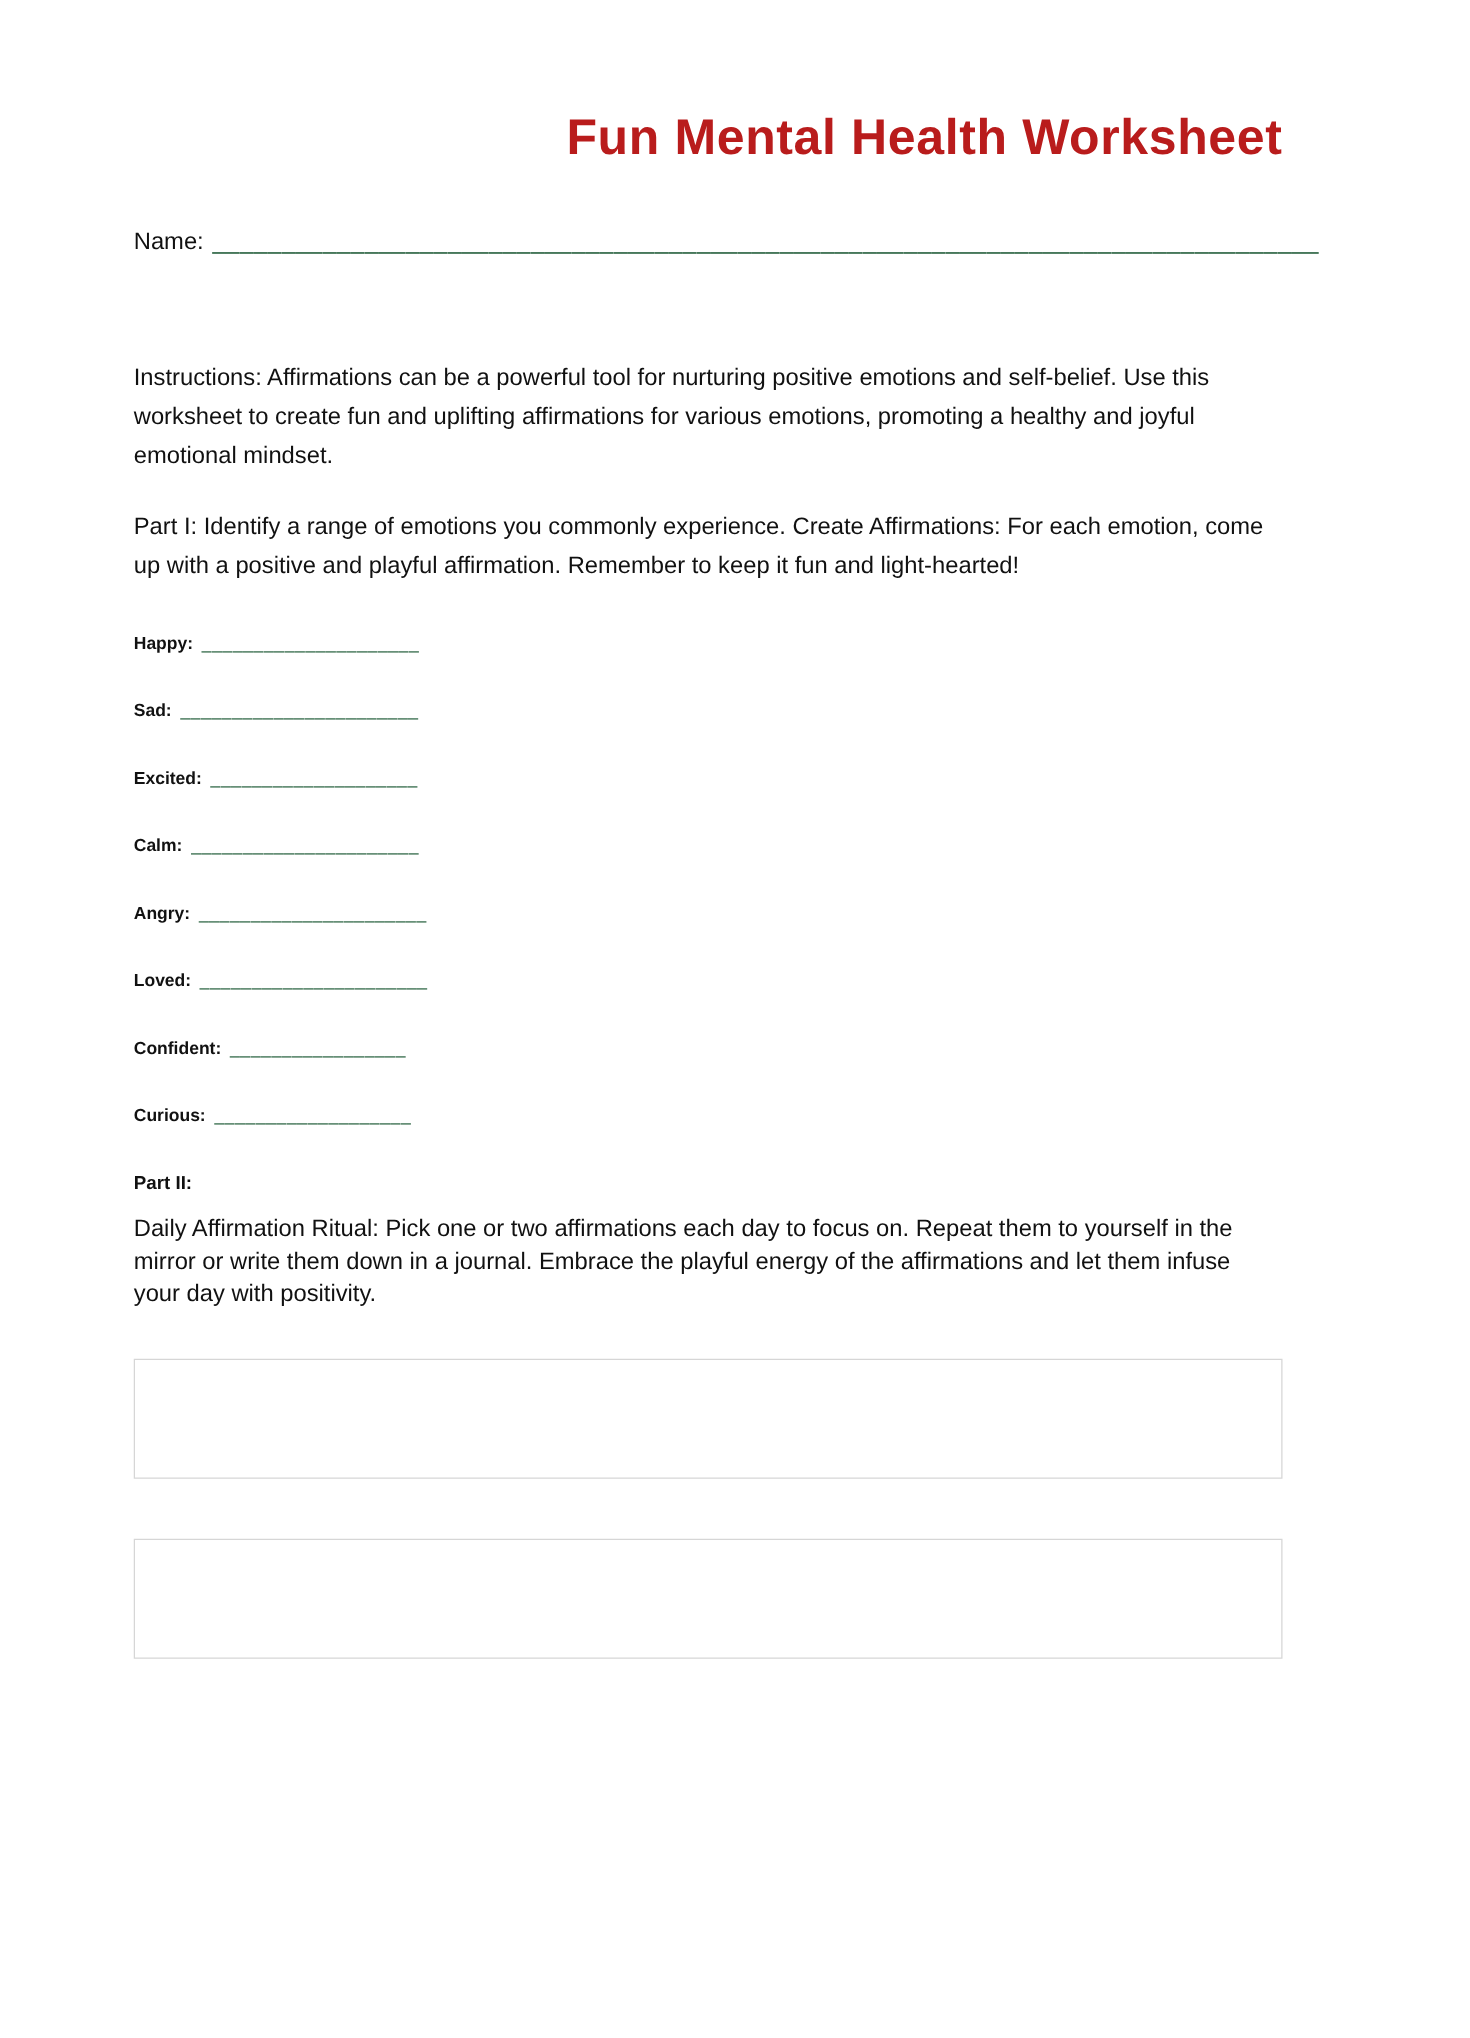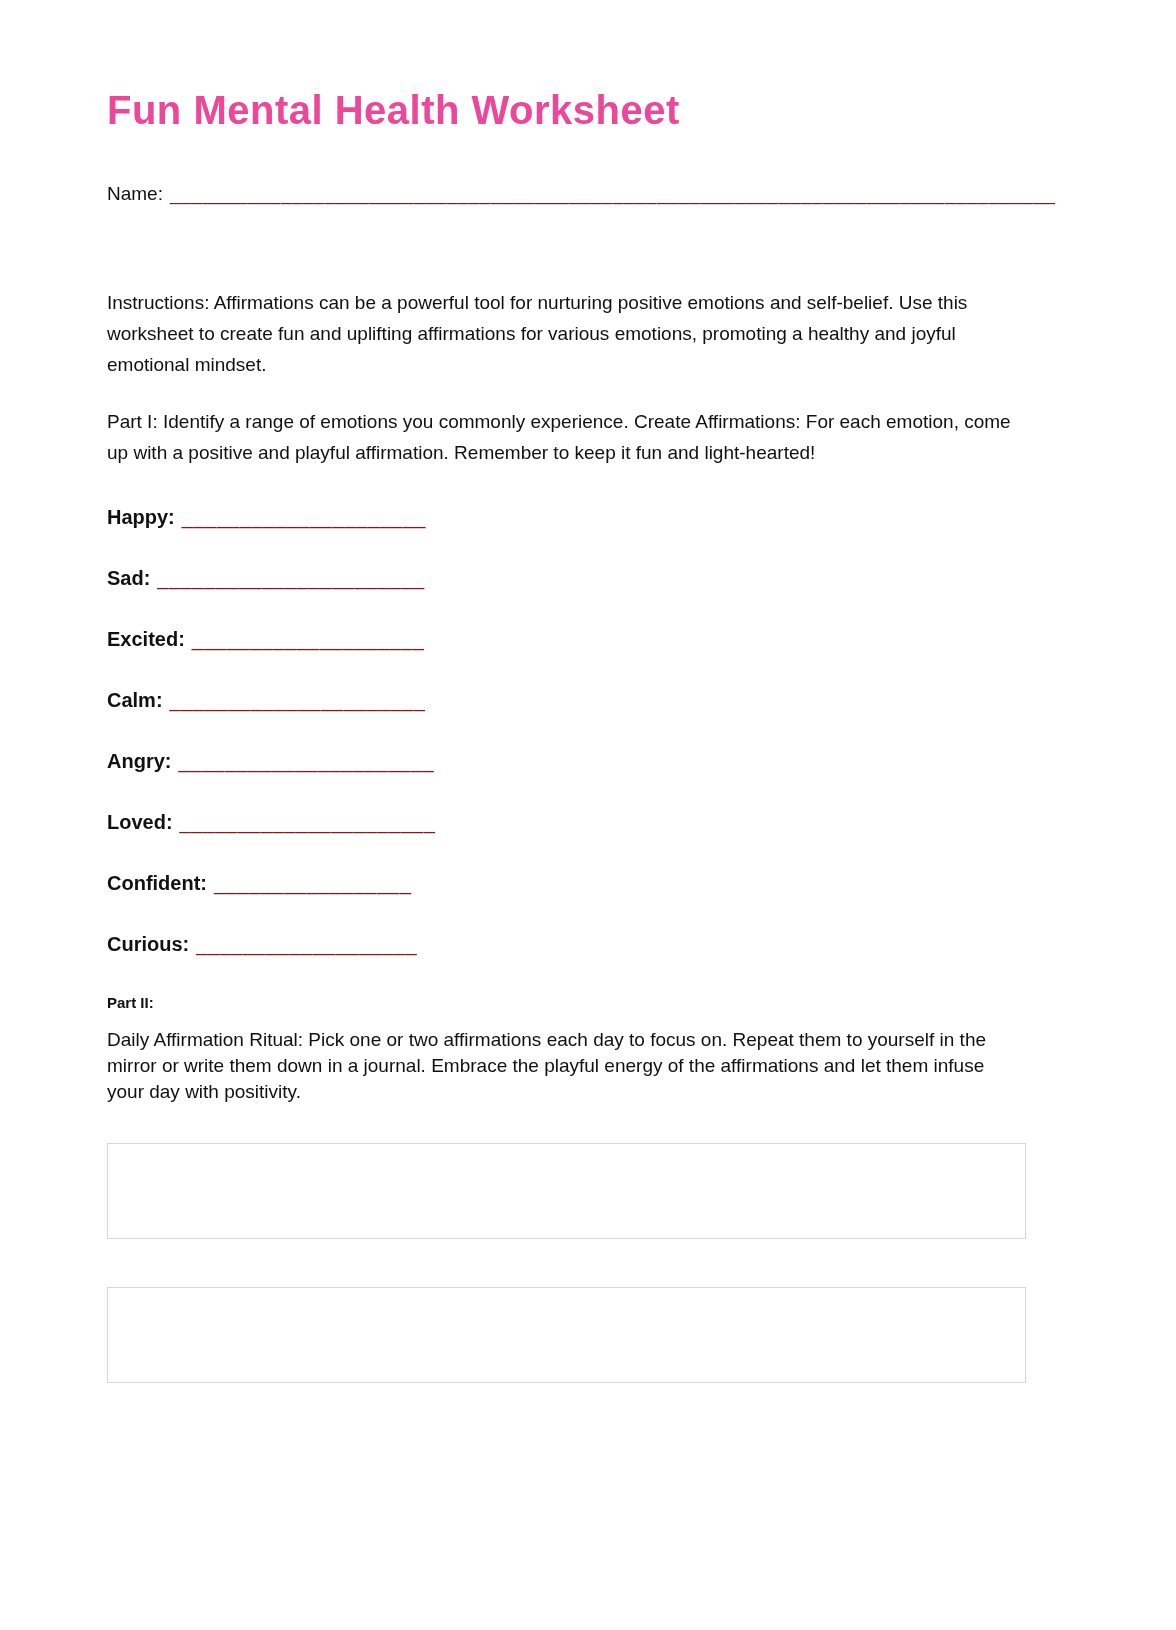--- a/index.html
+++ b/index.html
@@ -13,45 +13,45 @@
   }
   .page {
     width: 1176px;
     min-height: 1630px;
     padding: 88px 150px 60px 107px;
     background: #ffffff;
   }
   .page-title {
     font-size: 40px;
     font-weight: bold;
-    text-align: left;
+    text-align: right;
     letter-spacing: 0.5px;
-    color: #ec4899;
+    color: #b91c1c;
   }
   .name-row {
     margin-top: 50px;
     font-size: 19px;
     white-space: nowrap;
   }
   .name-label { font-weight: normal; }
   .blank {
     letter-spacing: 0.5px;
     margin-left: 7px;
-    color: #7f1d1d;
+    color: #14532d;
   }
   .para {
     font-size: 19px;
     line-height: 31px;
     margin-top: 26px;
   }
   .para.instructions { margin-top: 82px; }
   .para .bold { font-weight: normal; text-align: right; }
   .emotion-row {
     margin-top: 38px;
-    font-size: 20px;
+    font-size: 14px;
   }
   .emotion-row .emotion-label { font-weight: bold; }
   .part2-heading {
     margin-top: 38px;
     font-size: 15px;
     font-weight: bold;
   }
   .para.ritual {
     margin-top: 16px;
     line-height: 26px;

